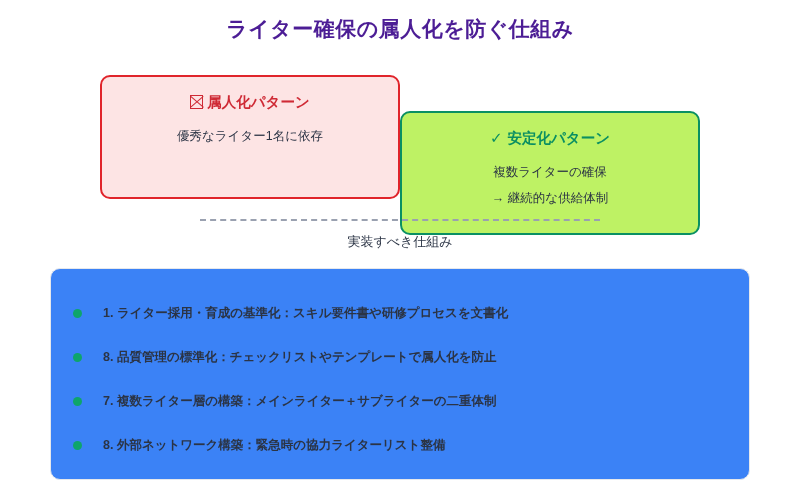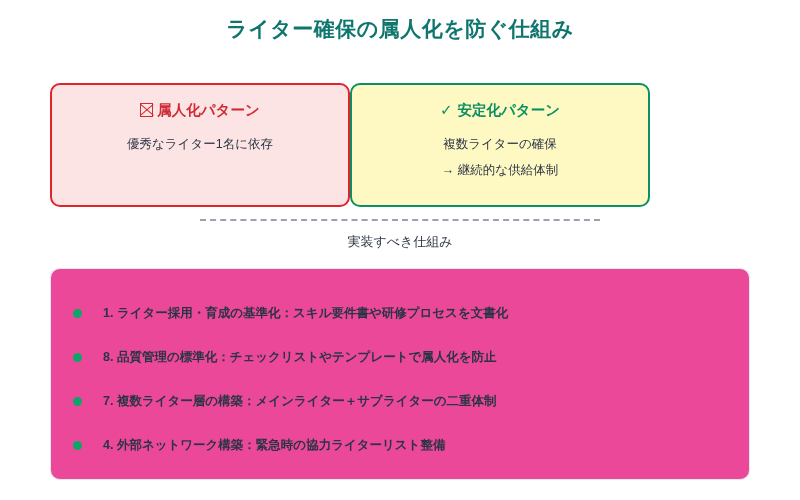--- a/index.html
+++ b/index.html
@@ -27,51 +27,52 @@
   
   .title {
     position: absolute;
     top: 14px;
     left: 0;
     width: 800px;
     text-align: center;
     font-size: 21px;
     font-weight: bold;
     letter-spacing: 0.5px;
-    color: #0f766e;
+    color: #4c1d95;
     line-height: 30px;
   }
 
   
   .cards {
     position: absolute;
-    top: 83px;
+    top: 75px;
     left: 50px;
     width: 700px;
     height: 124px;
     display: flex;
-    justify-content: flex-start;
+    justify-content: center;
   }
   .card {
     box-sizing: border-box;
     width: 300px;
     height: 124px;
     border-radius: 10px;
     border-width: 2px;
     border-style: solid;
     padding-top: 14px;
     text-align: center;
   }
   .card.bad {
     background: #fde4e4;
     border-color: #e0242b;
   }
   .card.good {
-    background: #fef9c3;
+    background: #bef264;
     border-color: #0a9063;
+    margin-top: 36px;
   }
   .card-head {
     font-size: 14.5px;
     font-weight: bold;
     line-height: 22px;
     margin-bottom: 10px;
   }
   .card.bad .card-head { color: #cf2a35; }
   .card.good .card-head { color: #0a8f62; }
 
@@ -135,21 +136,21 @@
   }
 
   
   .panel {
     position: absolute;
     top: 268px;
     left: 50px;
     width: 700px;
     height: 212px;
     box-sizing: border-box;
-    background: #ec4899;
+    background: #3b82f6;
     border: 1px solid #e6e8ec;
     border-radius: 10px;
     padding: 22px 16px 0 0;
   }
   .measure {
     display: flex;
     align-items: center;
     height: 44px;
     padding-left: 22px;
   }
@@ -209,18 +210,18 @@
       <span class="measure-text">8. 品質管理の標準化：チェックリストやテンプレートで属人化を防止</span>
     </div>
 
     <div class="measure">
       <span class="bullet"></span>
       <span class="measure-text">7. 複数ライター層の構築：メインライター＋サブライターの二重体制</span>
     </div>
 
     <div class="measure">
       <span class="bullet"></span>
-      <span class="measure-text">4. 外部ネットワーク構築：緊急時の協力ライターリスト整備</span>
+      <span class="measure-text">8. 外部ネットワーク構築：緊急時の協力ライターリスト整備</span>
     </div>
 
   </div>
 
 </div>
 
 </body></html>

